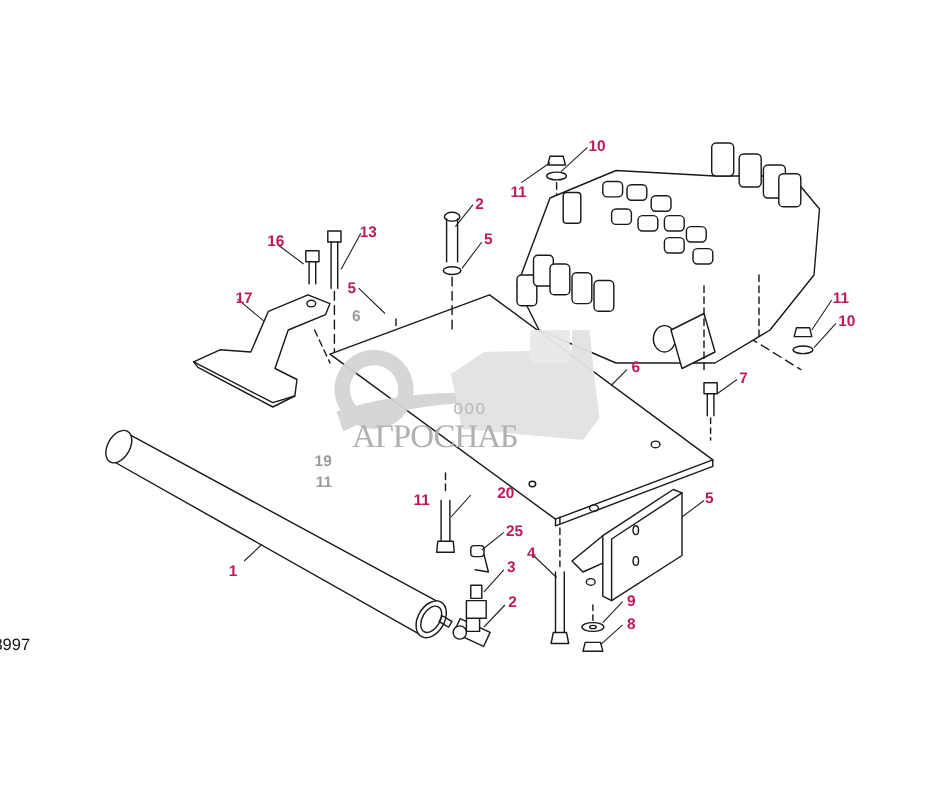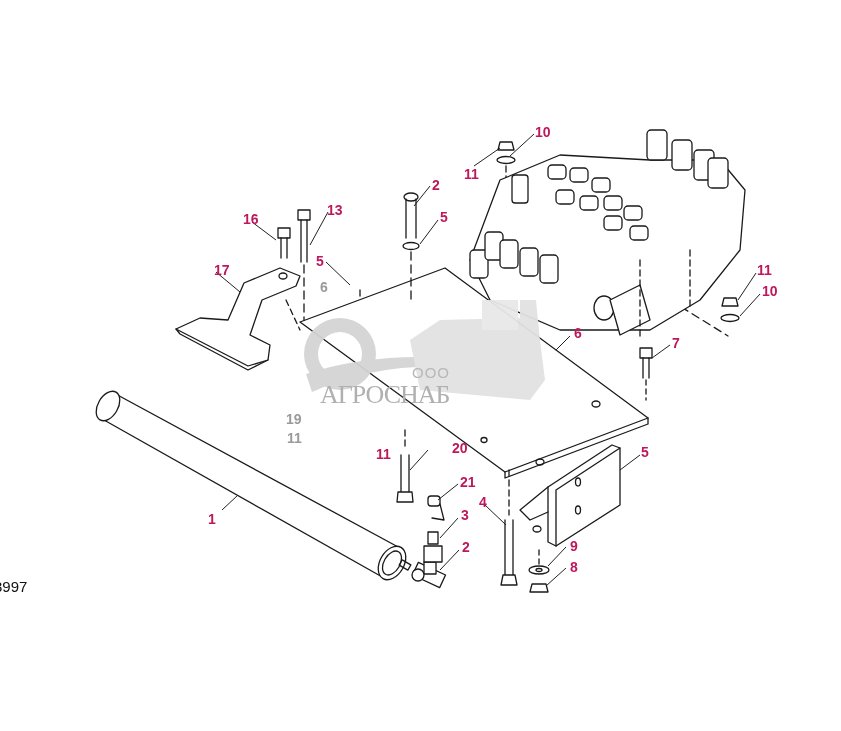--- a/index.html
+++ b/index.html
@@ -1,22 +1,22 @@
 <!DOCTYPE html>
 <html><head>
 <meta charset="utf-8">
 <style>
   html, body { margin:0; padding:0; background:#ffffff; }
   body { width:841px; height:731px; position:relative; overflow:hidden; font-family:"Liberation Sans", sans-serif; }
   #canvas { position:absolute; left:0; top:0; width:841px; height:731px; }
   .callout { position:absolute; font-family:"Liberation Sans", sans-serif; font-weight:bold; font-size:14px; color:#be185d; line-height:1; }
   .callout.faded { color:#9a9a9a; }
   .fig-id { position:absolute; left:0; top:578px; font-size:15px; color:#111; font-family:"Liberation Sans", sans-serif; }
-  .wm-ooo { position:absolute; left:412px; top:364px; font-size:15px; color:#b8b8b8; letter-spacing:1px; font-family:Liberation Sans, sans-serif; }
-  .wm-name { position:absolute; left:320px; top:380px; font-size:26px; color:#b0b0b0; font-family:"Liberation Serif", serif; letter-spacing:-1px;text-align:center; }
+  .wm-ooo { position:absolute; left:412px; top:364px; font-size:15px; color:#b8b8b8; letter-spacing:1px; font-family:Liberation Mono, monospace; }
+  .wm-name { position:absolute; left:320px; top:380px; font-size:30px; color:#b0b0b0; font-family:"Liberation Serif", serif; letter-spacing:-1px;text-align:center; }
 </style>
 </head>
 <body>
 
 <div id="canvas">
 <svg width="841" height="731" viewBox="0 0 841 731" xmlns="http://www.w3.org/2000/svg">
   <g fill="none" stroke="#1a1a1a" stroke-width="1.3" stroke-linejoin="round" stroke-linecap="round">
 
     <g>
       <path d="M300,322 L445,268 L648,418 L505,472 Z" fill="#fff"></path>
@@ -218,17 +218,17 @@
 <div class="callout faded" style="left:287px;top:431px">11</div>
 <div class="callout" style="left:376px;top:447px">11</div>
 <div class="callout" style="left:432px;top:178px">2</div>
 <div class="callout" style="left:440px;top:210px">5</div>
 <div class="callout" style="left:316px;top:254px">5</div>
 <div class="callout" style="left:327px;top:203px">13</div>
 <div class="callout" style="left:243px;top:212px">16</div>
 <div class="callout" style="left:214px;top:263px">17</div>
 <div class="callout faded" style="left:286px;top:412px">19</div>
 <div class="callout" style="left:452px;top:441px">20</div>
-<div class="callout" style="left:460px;top:475px">21</div>
+<div class="callout" style="left:460px;top:475px">25</div>
 
 
 <div class="fig-id" style="left:-6px">3997</div>
 </div>
 
 </body></html>

